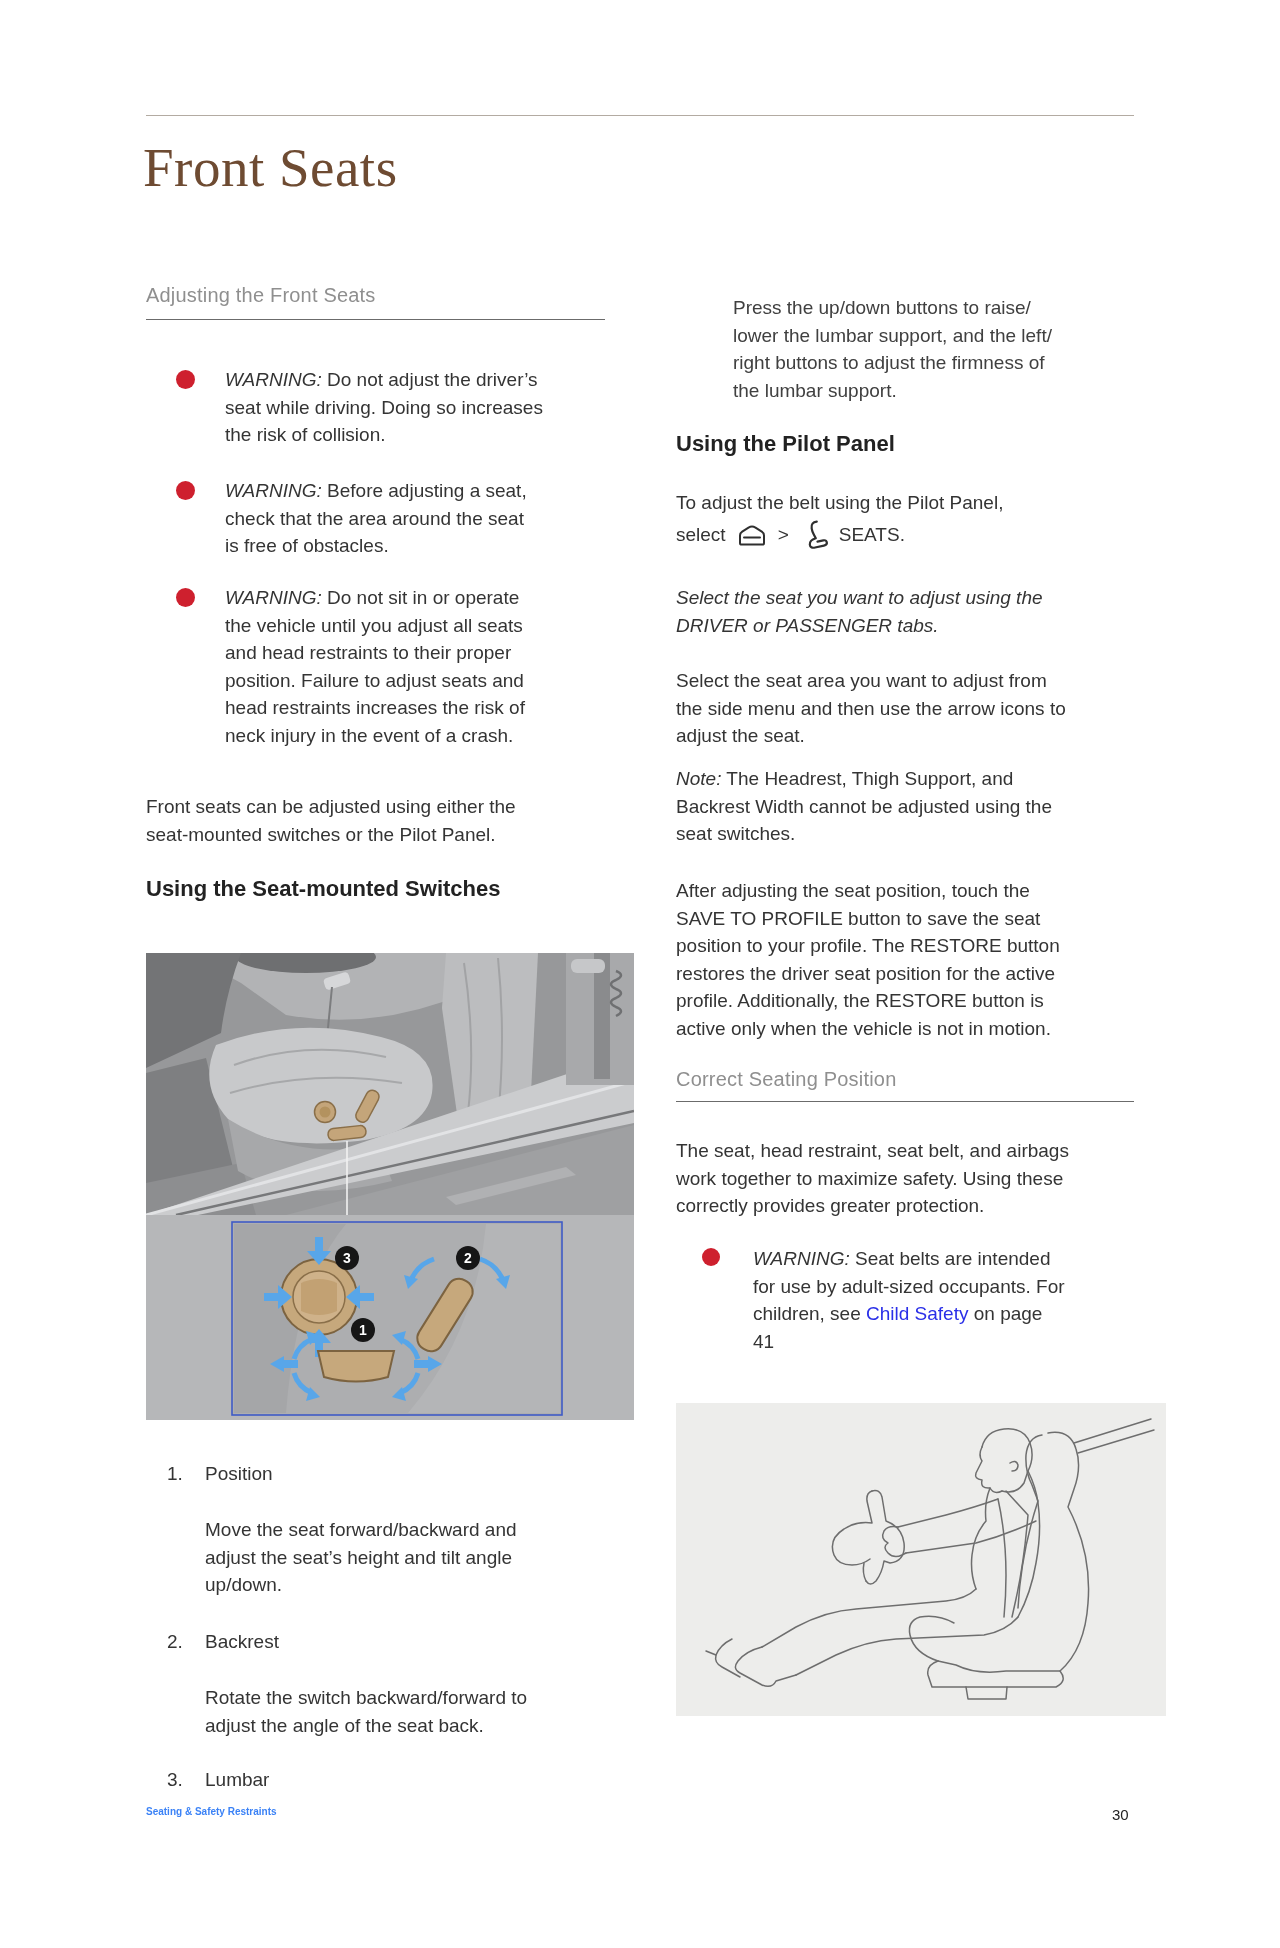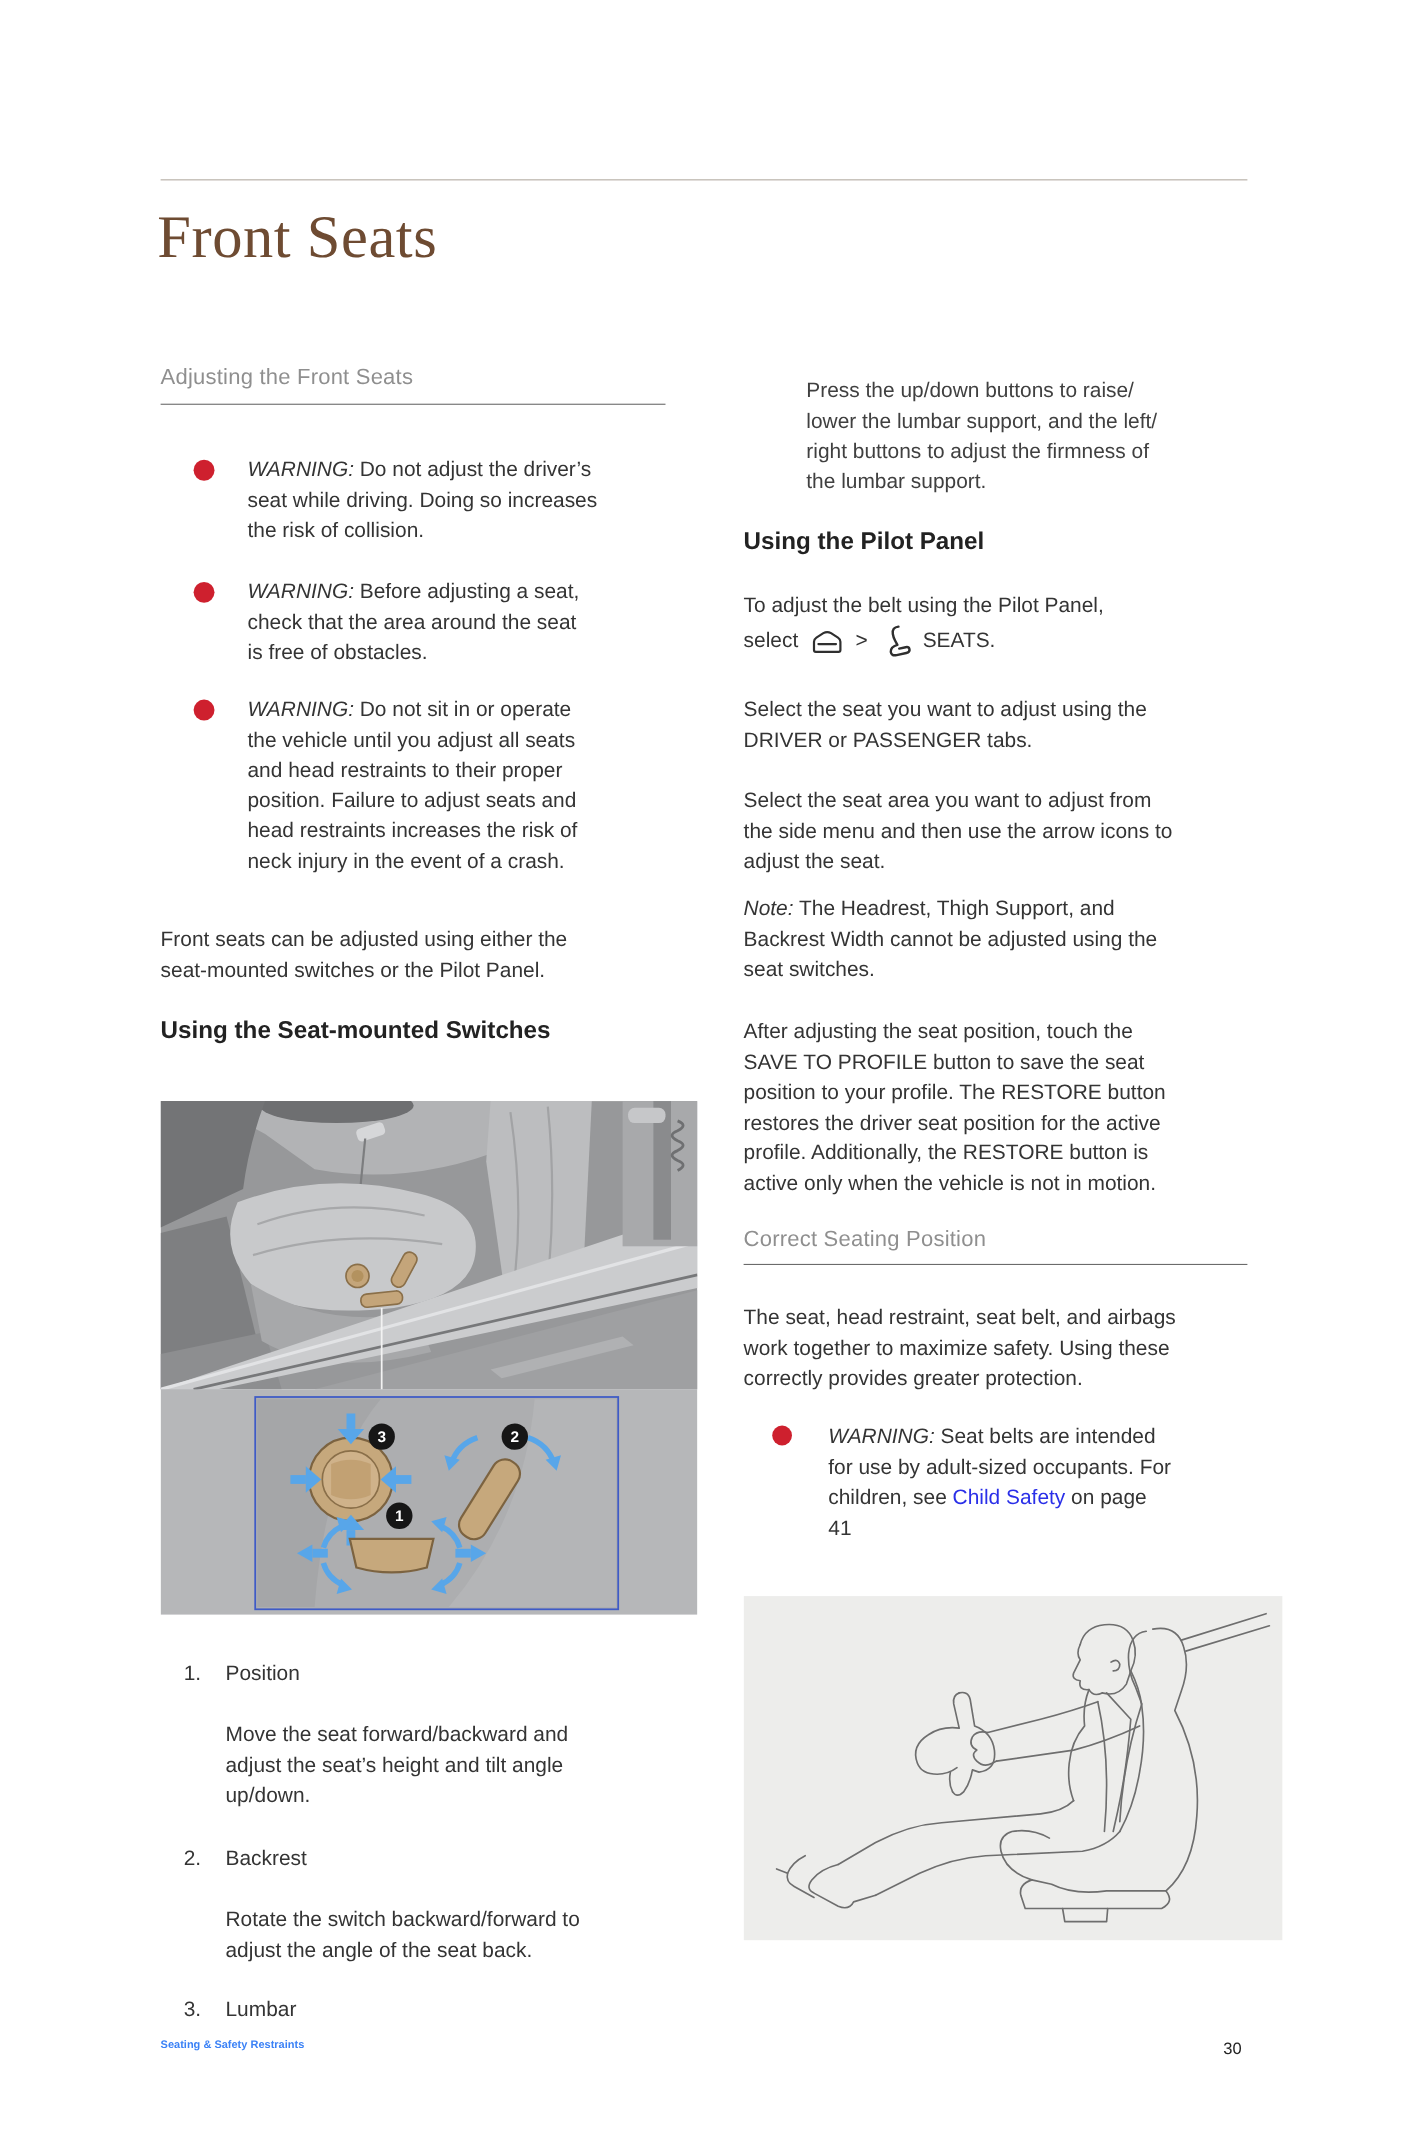--- a/index.html
+++ b/index.html
@@ -1,18 +1,18 @@
 <!DOCTYPE html>
 <html><head>
 <meta charset="utf-8">
 <style>
   html,body{margin:0;padding:0;background:#ffffff;}
   #page{position:relative;width:1280px;height:1948px;background:#ffffff;overflow:hidden;
         font-family:"Liberation Sans", sans-serif;color:#343434;}
-  .abs{position:absolute;margin-top:48px;}
+  .abs{position:absolute;}
   .body{font-size:19px;line-height:27.5px;color:#343434;white-space:pre-line;}
   .indent-body{font-size:19px;line-height:27.5px;color:#404040;white-space:pre-line;}
   .title{font-family:"Liberation Serif","DejaVu Serif",serif;font-weight:400;
          font-size:55px;color:#6e4b32;letter-spacing:0.5px;line-height:1;}
   .sechead{font-size:20px;color:#8f8f8f;letter-spacing:0.2px;}
   .rule{height:1px;background:#6b6b6b;}
   .toprule{height:1px;background:#b3aba2;}
   .subhead{font-size:22px;font-weight:bold;color:#222;}
   .warn{width:470px;}
   .warn .dot{position:absolute;width:19px;height:19px;border-radius:50%;background:#ce202e;}
@@ -206,21 +206,21 @@
     <span style="display:inline-flex;">
       <svg width="32" height="34" viewBox="0 0 32 34" fill="none" stroke="#2f2f2f" stroke-width="2.2" stroke-linecap="round" stroke-linejoin="round">
         <g transform="rotate(-12 16 17)">
           <path d="M21.5,4.5 Q15.5,4 15.1,10 Q14.9,13 15.9,16.5 L17.1,20.5 Q10.5,21 9.9,25.5 Q9.5,29.5 14.5,29.5 L23.5,29.5 Q27,29.5 27,26.8 Q27,24.2 24,24.2 L18,24.2"></path>
         </g>
       </svg>
     </span>
     <span>SEATS.</span>
   </div>
 
-  <div class="abs body" style="left:676px;top:584px;width:470px;">Select the seat you want to adjust using the
+  <div class="abs body" style="left:676px;top:584px;width:470px;font-style:italic;">Select the seat you want to adjust using the
 DRIVER or PASSENGER tabs.</div>
 
   <div class="abs body" style="left:676px;top:667px;width:480px;">Select the seat area you want to adjust from
 the side menu and then use the arrow icons to
 adjust the seat.</div>
 
   <div class="abs body" style="left:676px;top:765px;width:480px;"><i class="notelabel">Note:</i><span> The Headrest, Thigh Support, and
 Backrest Width cannot be adjusted using the
 seat switches.</span></div>
 

